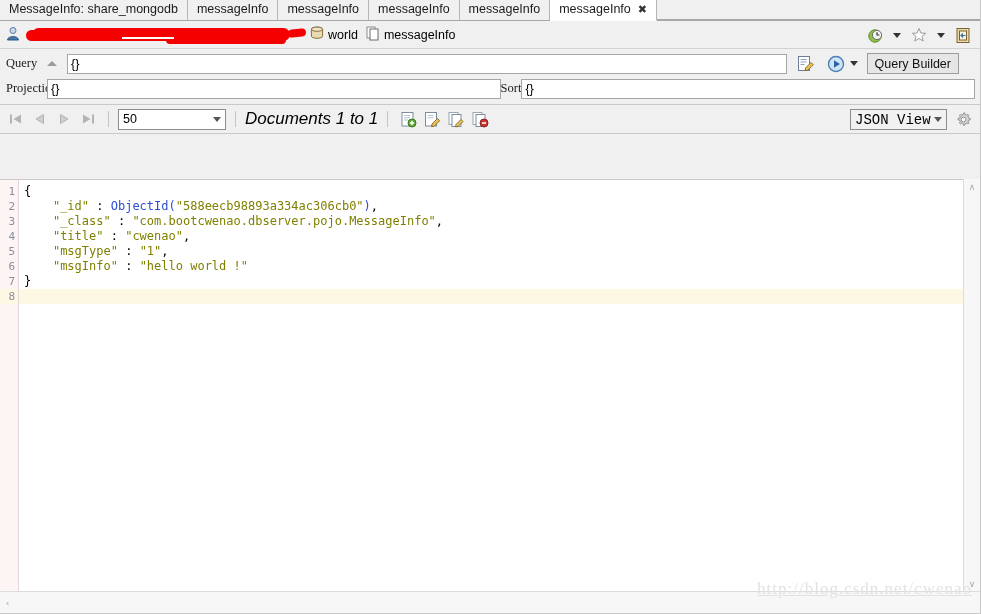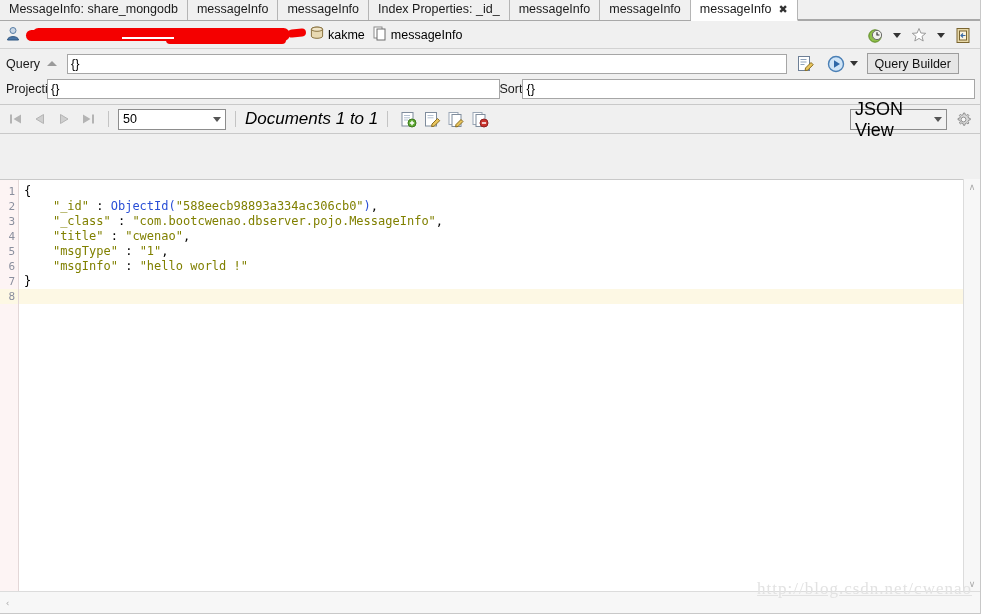--- a/index.html
+++ b/index.html
@@ -116,20 +116,21 @@
   }
   .qrow {
     display: flex;
     align-items: center;
     height: 25px;
   }
   .qlabel {
     font-size: 12.5px;
     color: #1a1a1a;
     white-space: nowrap;
+    font-family: Liberation Serif, serif;
   }
   .qlabel.w1 { width: 44px; padding-left: 3px; }
   .qlabel.mid { padding: 0 0; }
   .collapse-tri {
     width: 0; height: 0;
     border-left: 5px solid transparent;
     border-right: 5px solid transparent;
     border-bottom: 5px solid #9a9a9a;
     margin-right: 10px;
   }
@@ -199,21 +200,22 @@
     position: absolute;
     right: 6px; top: 0; height: 29px;
     display: flex; align-items: center; gap: 5px;
   }
   .viewsel {
     width: 97px; height: 21px;
     background: #f1f1f1;
     border: 1px solid #8d8d8d;
     display: flex; align-items: center;
     padding: 0 4px;
-    font-size: 18px;
+    font-size: 14px;
+    font-family: Liberation Mono, monospace;
   }
   .viewsel .v { flex: 1; }
 
   
   .editorwrap {
     position: absolute;
     left: 0; right: 0;
     top: 179px; bottom: 22px;
     background: #ffffff;
     border-top: 1px solid #c9c9c9;
@@ -298,23 +300,20 @@
       <div class="tab">
         <span>MessageInfo: share_mongodb</span>
       </div>
       <div class="tab">
         <span>messageInfo</span>
       </div>
       <div class="tab">
         <span>messageInfo</span>
       </div>
       <div class="tab">
-        <span>Index Properties: _id_</span>
-      </div>
-      <div class="tab">
         <span>messageInfo</span>
       </div>
       <div class="tab">
         <span>messageInfo</span>
       </div>
       <div class="tab active">
         <span>messageInfo</span>
         <span class="closex">✖</span>
       </div>
       <div class="tabfill"></div>
@@ -337,21 +336,21 @@
       </span>
     </span>
     <span class="crumb">
       <span>
         <svg width="14" height="14" viewBox="0 0 14 14">
           <ellipse cx="7" cy="3.2" rx="5.6" ry="2.1" fill="#dcc89a" stroke="#8a7340" stroke-width="1"></ellipse>
           <path d="M1.4 3.2 v7 c0 1.2 2.5 2.1 5.6 2.1 s5.6-0.9 5.6-2.1 v-7" fill="#e8d9b2" stroke="#8a7340" stroke-width="1"></path>
           <ellipse cx="7" cy="3.2" rx="5.6" ry="2.1" fill="#f0e5c8" stroke="#8a7340" stroke-width="1"></ellipse>
         </svg>
       </span>
-      <span>kakme</span>
+      <span>world</span>
     </span>
     <span class="crumb">
       <span>
         <svg width="14" height="15" viewBox="0 0 14 15">
           <rect x="1" y="1" width="8" height="11" fill="#ffffff" stroke="#8a8a8a" stroke-width="1"></rect>
           <rect x="4" y="3" width="8" height="11" fill="#ffffff" stroke="#6d6d6d" stroke-width="1"></rect>
         </svg>
       </span>
       <span>messageInfo</span>
     </span>

